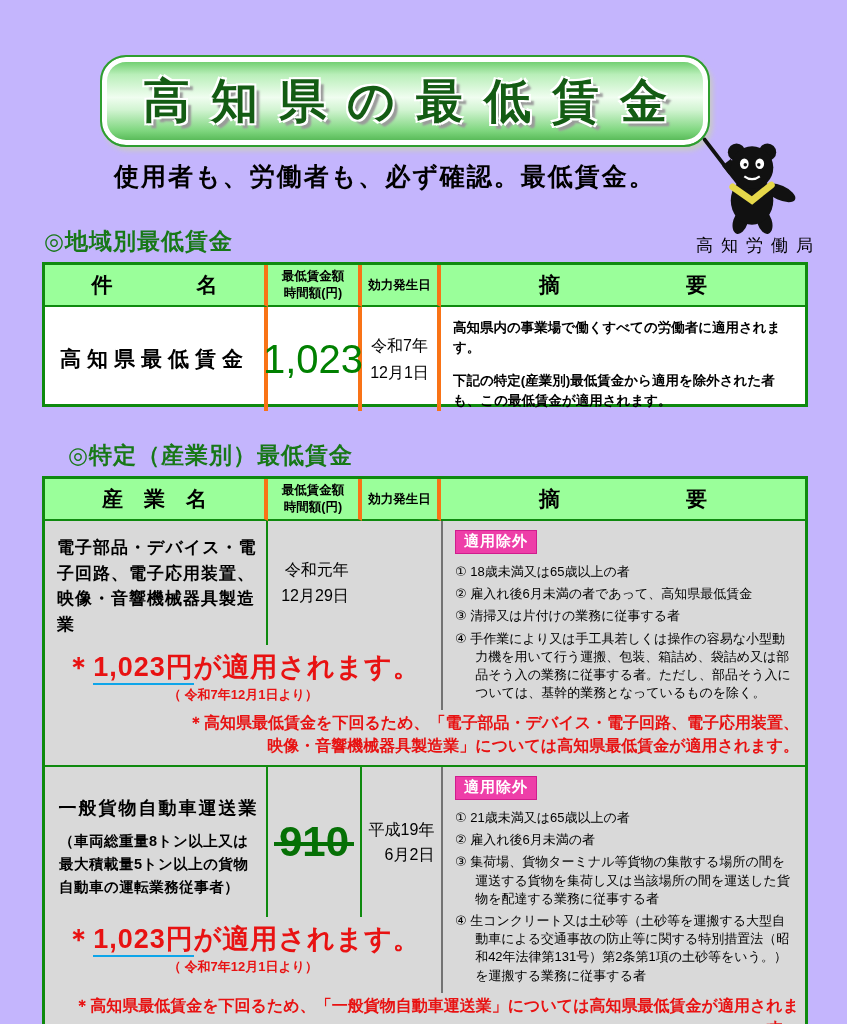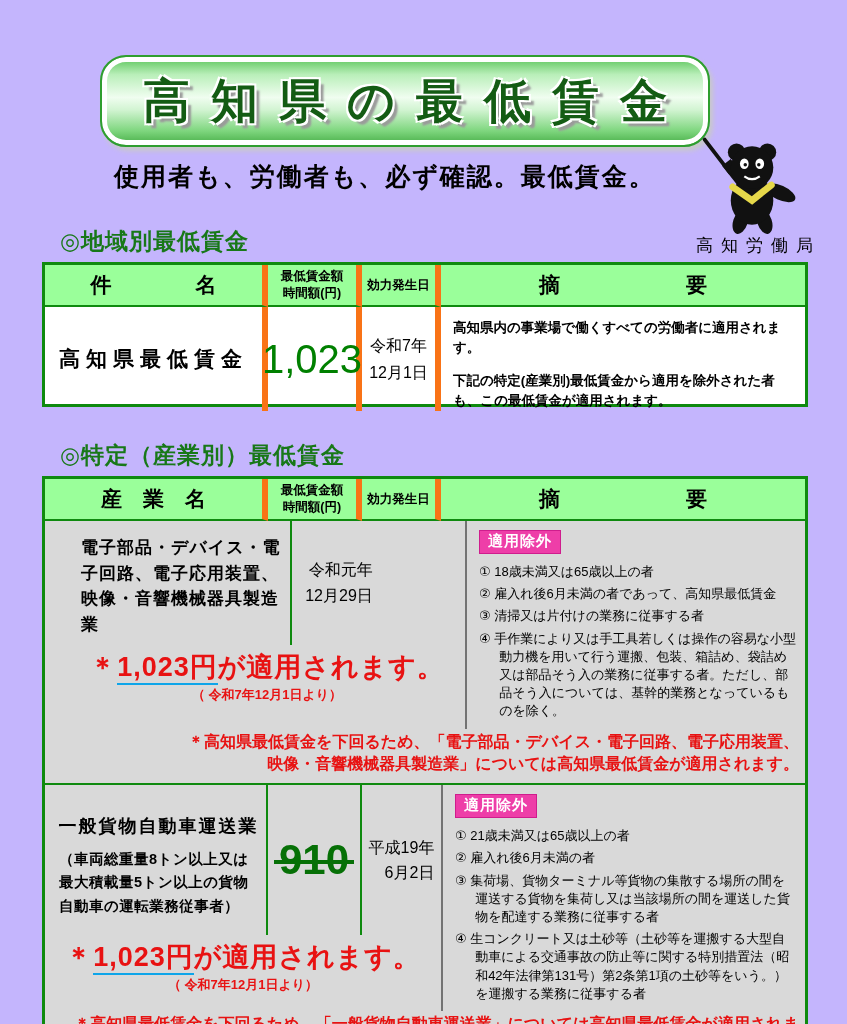--- a/index.html
+++ b/index.html
@@ -20,51 +20,51 @@
     letter-spacing:21px; margin-right:-21px;
     text-shadow:-2px -2px 0 #fff, 2px -2px 0 #fff, -2px 2px 0 #fff, 2px 2px 0 #fff, 5px 5px 2px #9a9a9a;
   }
   .subtitle {
     position:absolute; top:160px; left:55px; width:660px; text-align:center;
     font-size:25px; font-weight:bold; letter-spacing:2px;
   }
   .bear { position:absolute; left:695px; top:136px; width:116px; height:98px; }
   .bureau { position:absolute; top:234px; right:34px; font-size:17px; letter-spacing:8px; margin-right:-8px; }
 
-  .section-heading { position:absolute; left:60px; font-size:23px; font-weight:bold; color:#187818; letter-spacing:1px; }
-  #sec1 { top:226px; } #sec2 { top:440px; }
+  .section-heading { position:absolute; left:44px; font-size:23px; font-weight:bold; color:#187818; letter-spacing:1px; }
+  #sec1 { top:226px; } #sec2 { top:440px;margin-left:24px; }
 
   
   .gtable { position:absolute; left:42px; width:766px; border:3px solid #0f8a0f; background:#fff; }
   #table1 { top:262px; }
   #table2 { top:476px; border-bottom-width:6px; }
 
   .hdr-grid, .row-grid { display:grid; grid-template-columns:223px 94px 79px 1fr; }
   .cell { display:flex; align-items:center; justify-content:center; }
   .hdr-grid .cell { background:#9aff9a; border-bottom:2px solid #0f8a0f; height:42px; }
-  .br { border-right:6px solid #f97316; }
+  .br { border-right:4px solid #f97316; }
   .th-big { font-size:21px; font-weight:bold; }
   .th-small { font-size:12.5px; font-weight:bold; line-height:1.35; text-align:center; }
 
   
   #table1 .row-grid { height:97px; background:#fff; }
   .td-name { font-size:21px; font-weight:bold; letter-spacing:6px; }
   .td-wage { font-size:40px; color:#008000; }
   .td-date { font-size:16px; line-height:1.7; text-align:center; }
   .td-remarks { display:block; font-size:13.5px; font-weight:bold; line-height:1.5; padding:11px 10px 0 12px; }
   .td-remarks p + p { margin-top:12px; }
 
   
   .block { background:#d9d9d9; }
   .block-divider { border-top:2px solid #0f8a0f; }
   .block-main { display:flex; }
   .left-area { width:396px; display:flex; flex-direction:column; }
   .cells { display:grid; grid-template-columns:223px 94px 1fr; }
   #block1 .cells { height:124px; } #block2 .cells { height:150px; }
-  #block1 .block-main { min-height:176px;padding-left:24px; } #block2 .block-main { min-height:218px; }
+  #block1 .block-main { min-height:176px; } #block2 .block-main { min-height:218px; }
   .ind-cell { border-right:2px solid #0f8a0f; padding:14px 6px 0 12px; font-size:17px; font-weight:bold; line-height:1.5; letter-spacing:1px; }
   .ind-name2 { font-size:18px; font-weight:bold; text-align:center; letter-spacing:2px; margin-top:14px; }
   .ind-note { font-size:14.5px; font-weight:bold; line-height:1.6; padding:8px 0 0 2px; letter-spacing:0.5px; }
   .wage-cell { border-right:2px solid #0f8a0f; display:flex; align-items:center; justify-content:center; }
   .strike { font-size:42px; font-weight:bold; color:#067006; position:relative; }
   .strike::after { content:""; position:absolute; left:-5px; right:-5px; top:50%; height:4px; background:#067006; }
   .date-cell { display:flex; align-items:center; justify-content:center; font-size:16px; line-height:1.6; text-align:right; }
   .applied { text-align:center; padding:4px 0 6px; }
   .applied-main { font-size:27px; font-weight:bold; color:#e81212; letter-spacing:1px; }
   .applied-main .ul { border-bottom:2px solid #0ea5e9; padding-bottom:1px; }

